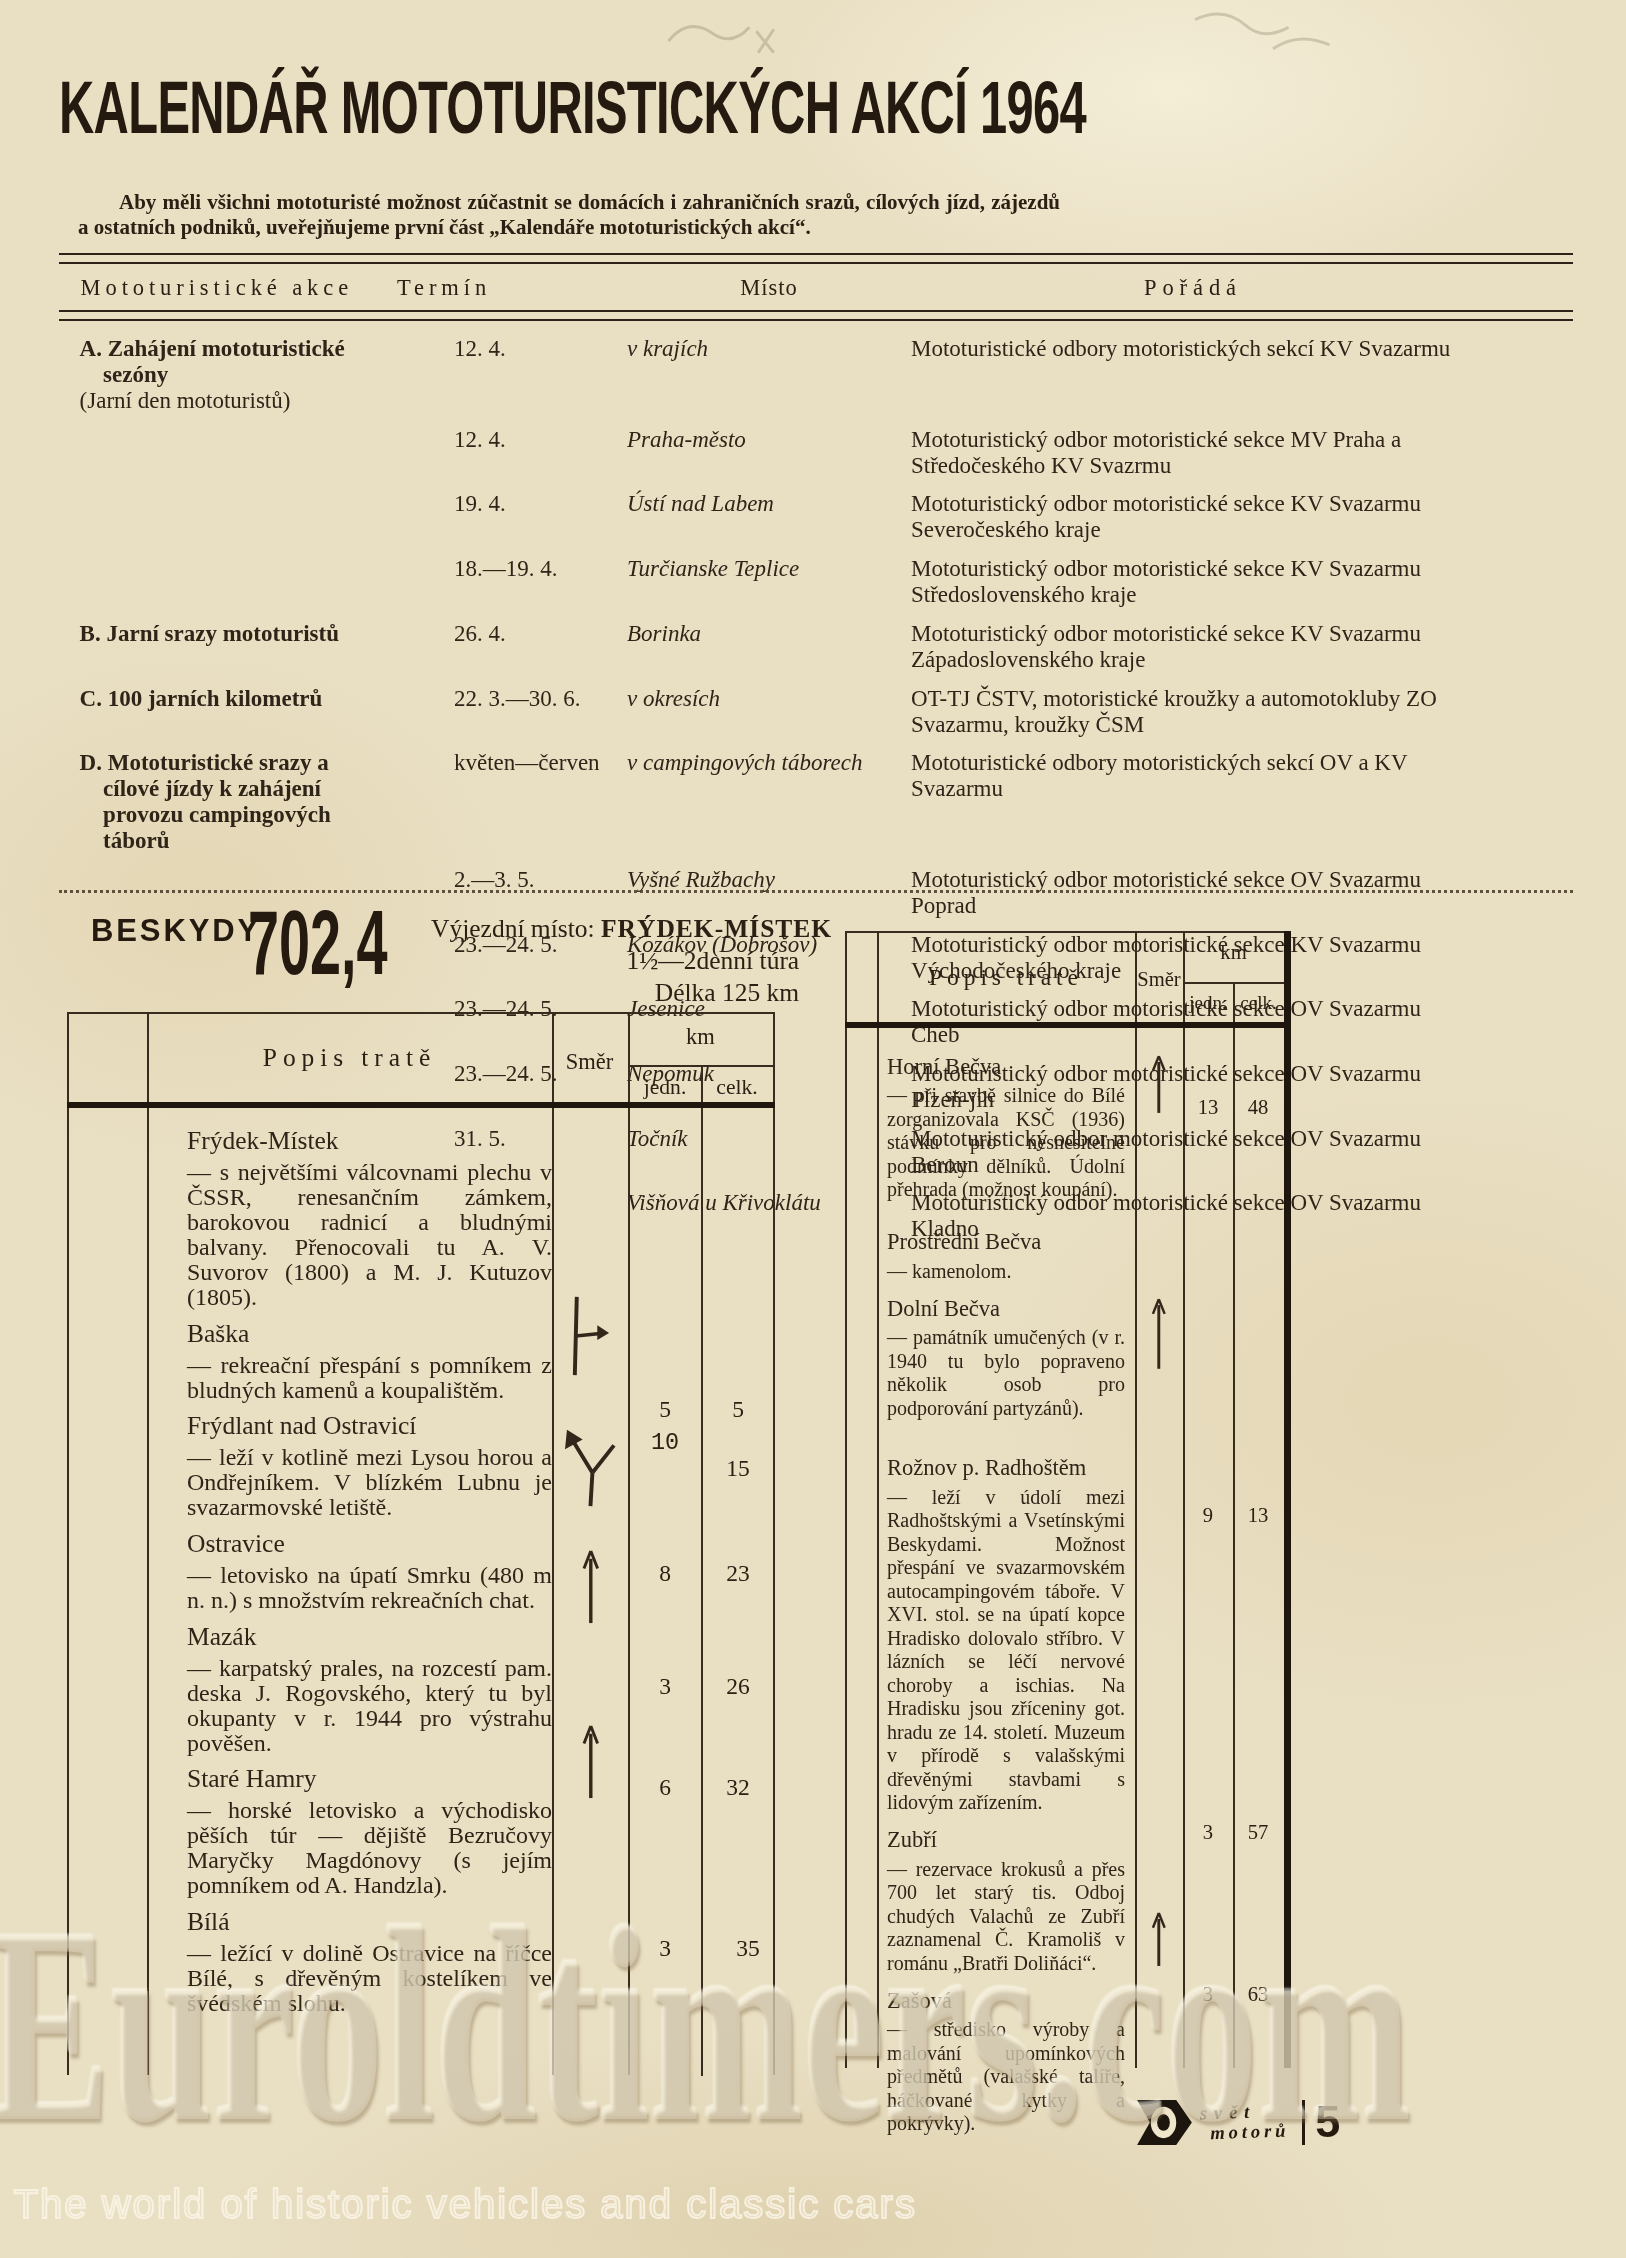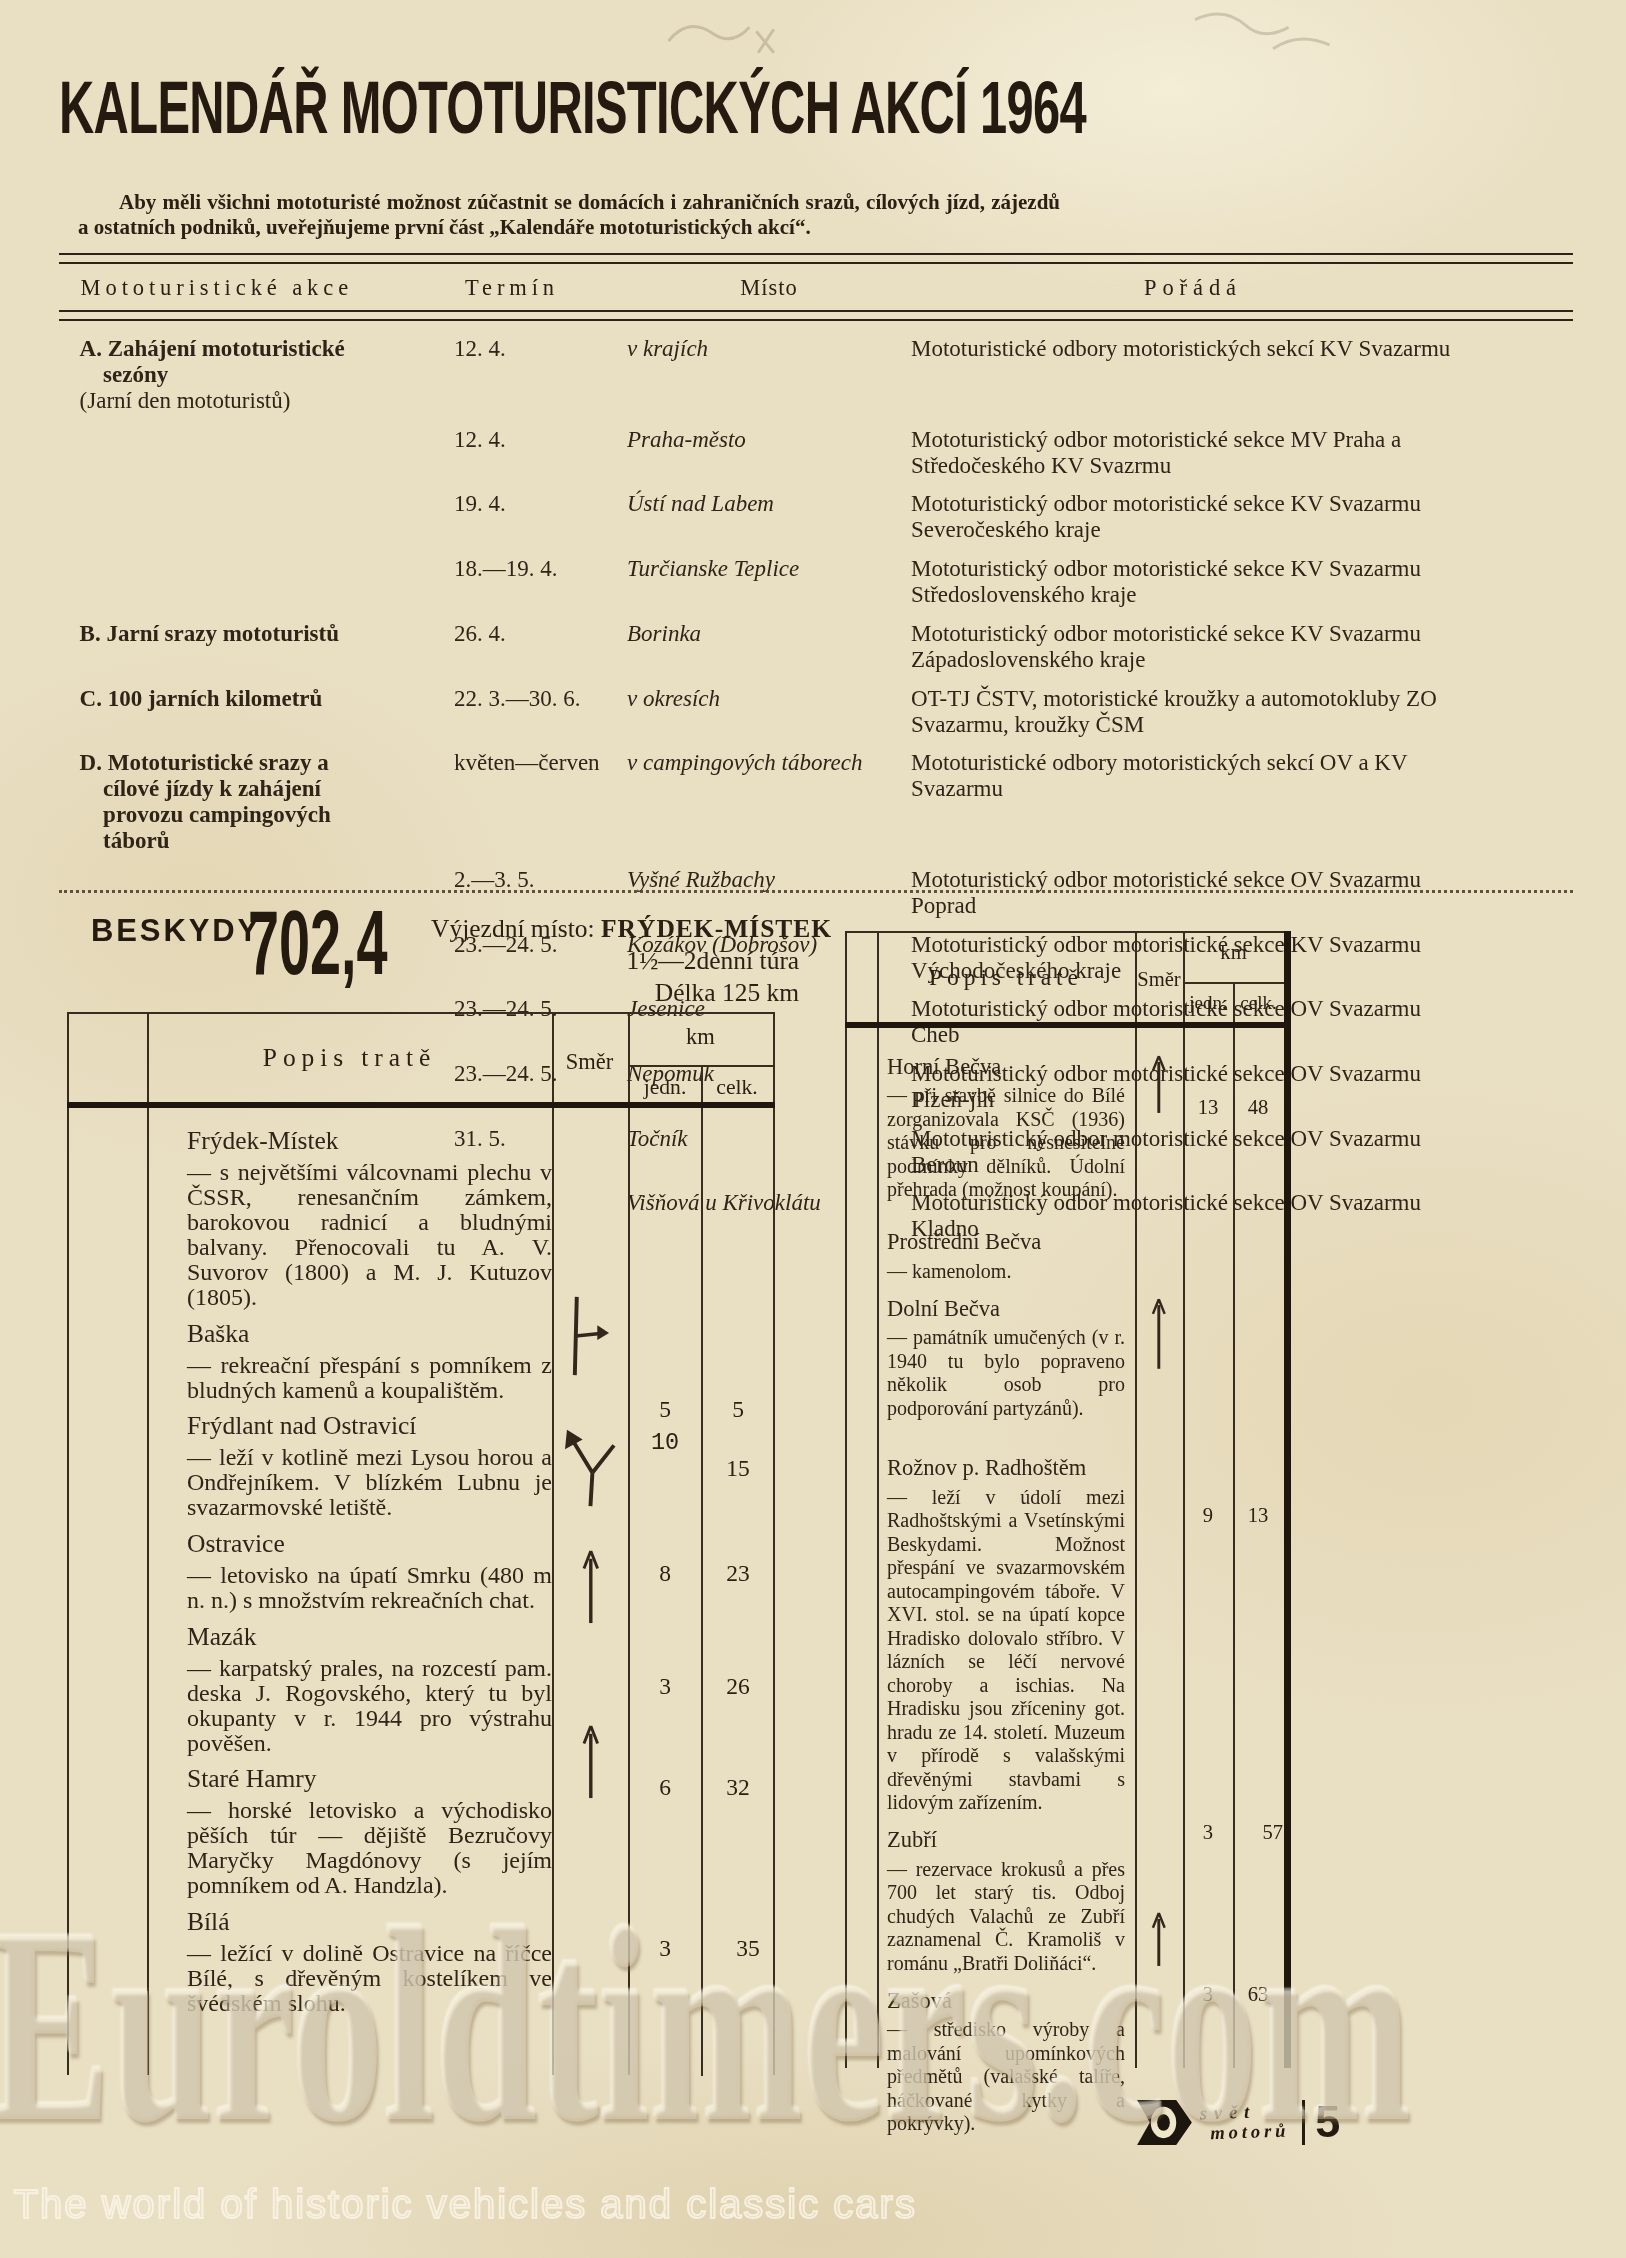--- a/index.html
+++ b/index.html
@@ -17,21 +17,21 @@
     font-size:74px;letter-spacing:-1px;color:#241a10;transform:scaleX(.66);transform-origin:left top;
     white-space:nowrap;}
   #intro{left:78px;top:190px;width:982px;font-size:21px;line-height:24.5px;font-weight:bold;
     text-align:justify;text-indent:41px;color:#2b2013;}
   
   #events{left:59px;top:253px;width:1514px;}
   .drule{height:6.9px;border-top:2.9px solid #2c२21a;border-top:2.9px solid #2c221a;border-bottom:2.9px solid #2c221a;}
   #ev-head{display:flex;align-items:center;padding:10.8px 0 9.8px;font-size:22.5px;color:#2b2014;}
   .evh{box-sizing:border-box;}
   .evh1{width:338px;padding-left:21.6px;letter-spacing:4.9px;}
-  .evh2{width:230px;text-align:center;letter-spacing:4.9px;}
+  .evh2{width:230px;text-align:left;letter-spacing:4.9px;}
   .evh3{width:284px;text-align:center;letter-spacing:1px;}
   .evh4{width:564px;text-align:center;letter-spacing:5.9px;}
   #ev-body{margin-top:14.7px;}
   .ev-row{display:flex;margin-bottom:12.7px;font-size:23px;line-height:26px;}
   .ev-akce{width:338px;box-sizing:border-box;padding-left:20.6px;padding-right:11.8px;font-weight:bold;}
   .ev-akce .main{display:block;padding-left:23.5px;text-indent:-23.5px;}
   .ev-akce .note{display:block;font-weight:normal;}
   .ev-termin{width:230px;box-sizing:border-box;padding-left:57px;}
   .ev-misto{width:284px;box-sizing:border-box;font-style:italic;}
   .ev-porada{width:564px;box-sizing:border-box;}
@@ -374,21 +374,21 @@
           <path d="M10 56 L10 8" stroke="#32271a" stroke-width="3" fill="none"></path>
           <path d="M10 2 L4 17 M10 2 L16 17" stroke="#32271a" stroke-width="2.5" fill="none"></path>
         </svg>
     </div>
 
     <div class="kmnum" style="left:338px;top:165px;">13</div>
     <div class="kmnum" style="left:388px;top:165px;">48</div>
     <div class="kmnum" style="left:338px;top:573px;">9</div>
     <div class="kmnum" style="left:388px;top:573px;">13</div>
     <div class="kmnum" style="left:338px;top:890px;">3</div>
-    <div class="kmnum" style="left:388px;top:890px;text-align:right;">57</div>
+    <div class="kmnum" style="left:388px;top:890px;">57</div>
     <div class="kmnum" style="left:338px;top:1052px;">3</div>
     <div class="kmnum" style="left:388px;top:1052px;">63</div>
   </div>
 
   <div id="footer" class="abs">
     <svg width="57" height="45" viewBox="0 0 58 46">
       <polygon points="2,0 42,0 58,23 42,46 2,46 15,23" fill="#1d160e"></polygon>
       <ellipse cx="29" cy="23" rx="13" ry="16" fill="#efe6cc"></ellipse>
       <ellipse cx="29" cy="23" rx="6.5" ry="8.5" fill="#1d160e"></ellipse>
     </svg>

